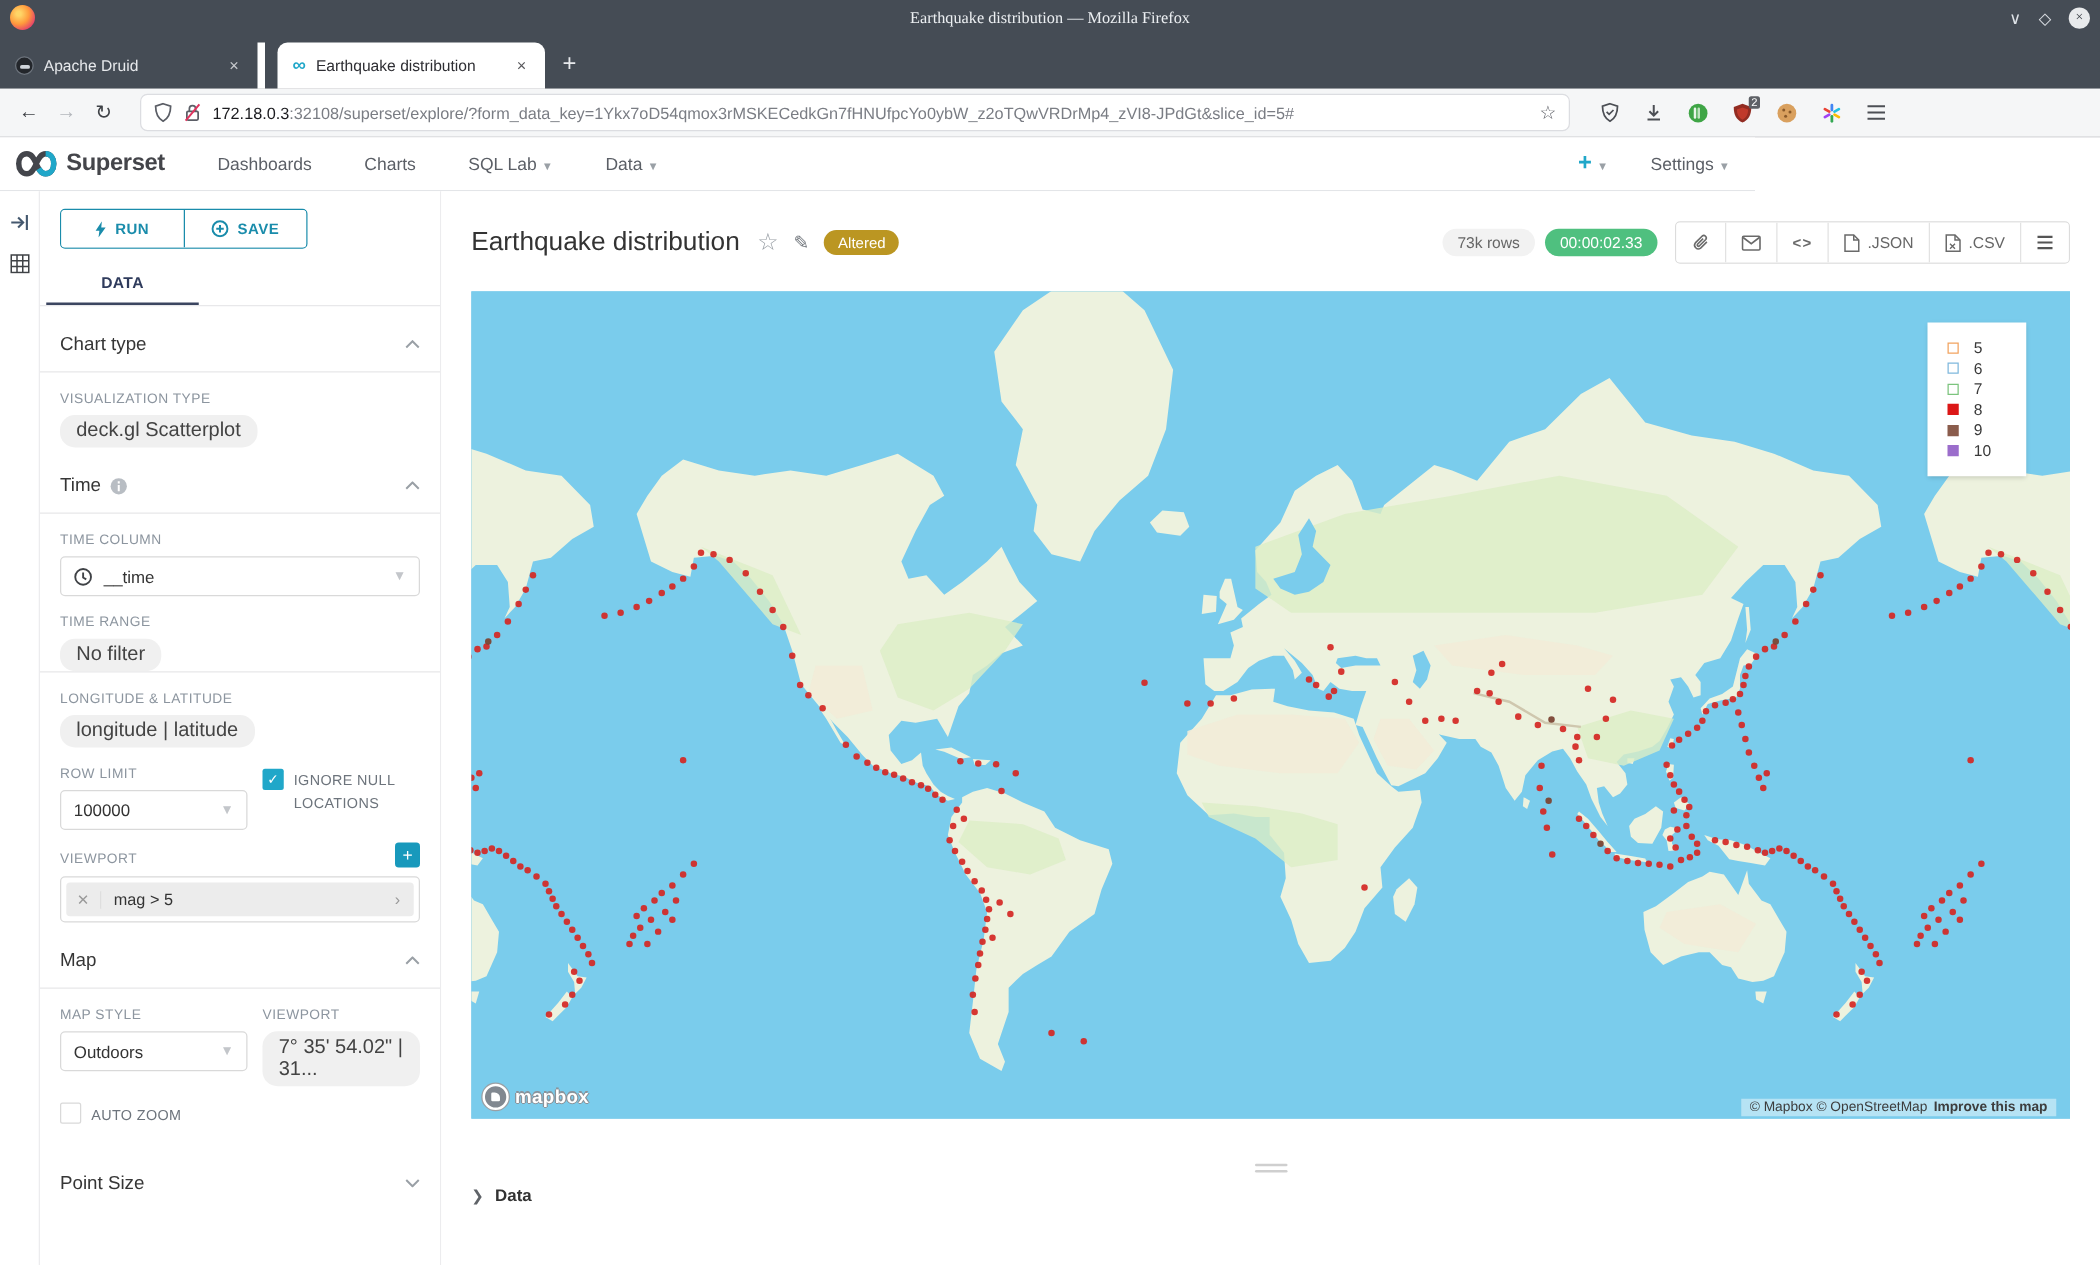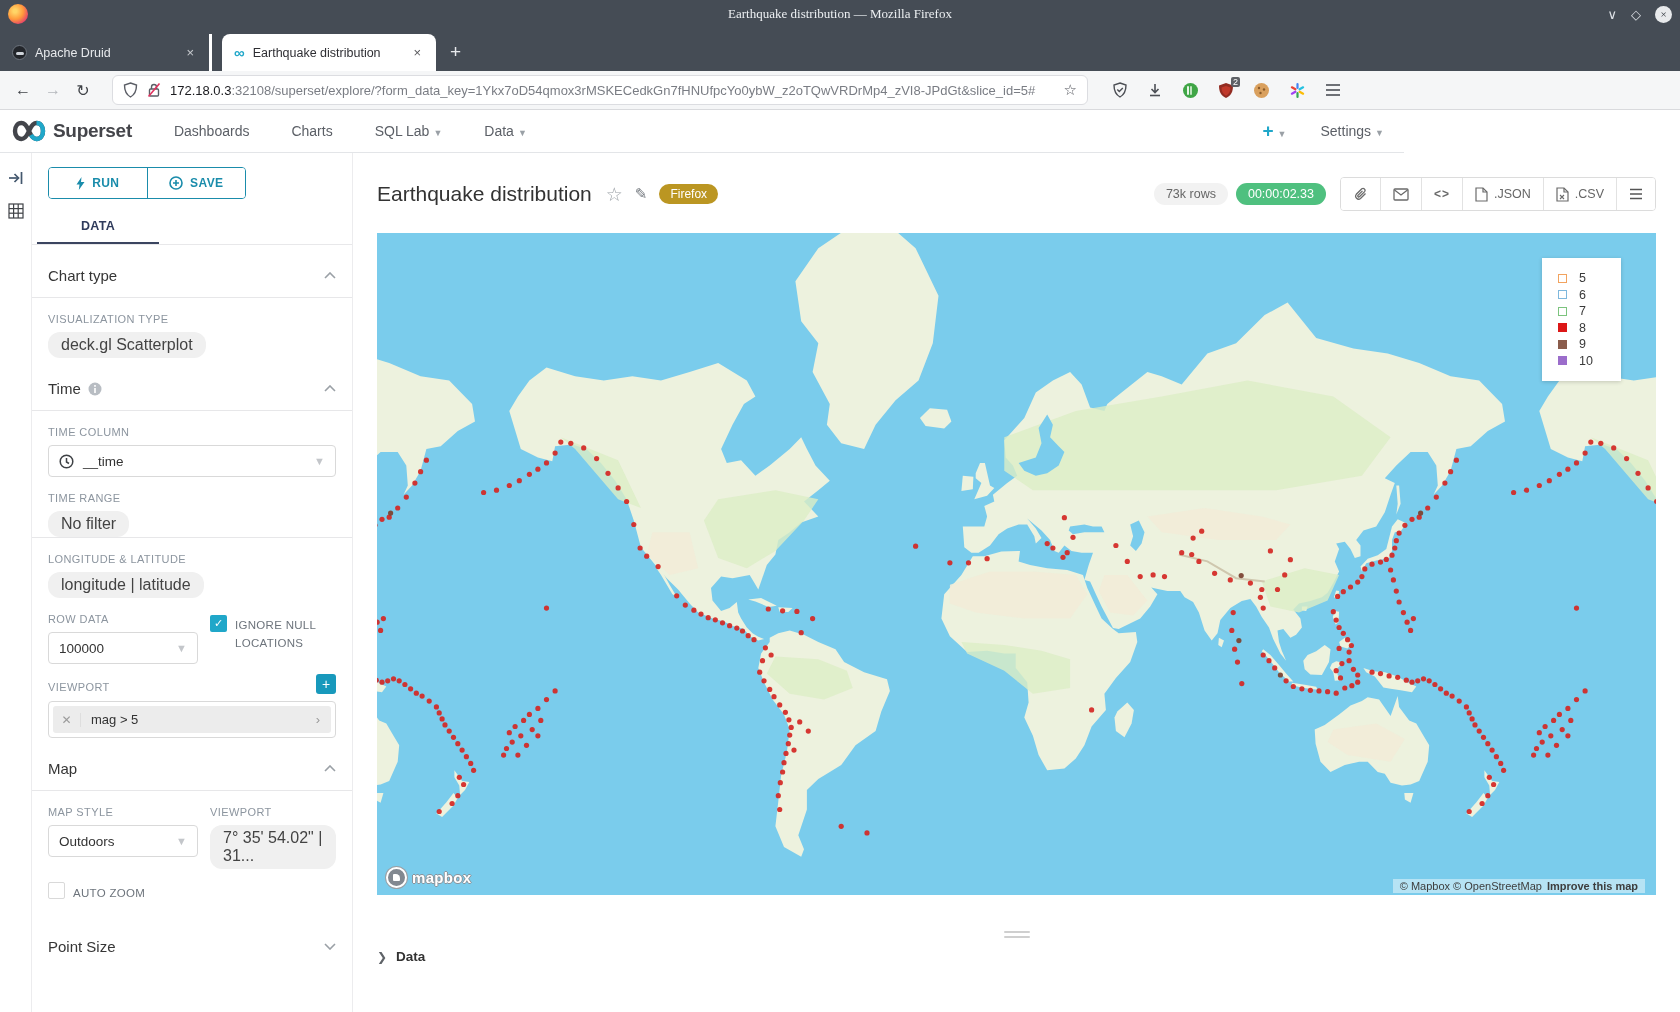--- a/index.html
+++ b/index.html
@@ -8,33 +8,33 @@
   
   .titlebar { position:absolute; left:0; top:0; width:1680px; height:28px; background:#454c55; display:flex; align-items:center;font-family:Liberation Serif, serif; }
   .ff-logo { width:20px; height:20px; border-radius:50%; margin-left:8px; background:radial-gradient(circle at 35% 35%, #ffd567 10%, #ff9a3c 45%, #e3396f 80%); }
   .win-title { position:absolute; left:0; right:0; text-align:center; color:#eceff2; font-size:13px; }
   .win-ctrls { position:absolute; right:8px; top:0; height:28px; display:flex; align-items:center; gap:14px; color:#dfe3e8; }
   .wc { font-size:13px; line-height:1; cursor:default; }
   .wc-close { width:17px; height:17px; border-radius:50%; background:#e8eaec; color:#3a3f46; font-size:11px; display:flex; align-items:center; justify-content:center; }
 
   .tabbar { position:absolute; left:0; top:28px; width:1680px; height:43px; background:#454c55; display:flex; align-items:flex-end; }
   .tab { height:37px; display:flex; align-items:center; padding:0 12px; font-size:12.5px; color:#e7e9ec; width:212px; position:relative; }
-  .tab.inactive { border-right:3px solid #ffffff; }
+  .tab.inactive { border-right:6px solid #ffffff; }
   .tab.active { background:#fff; color:#2e2e33; border-radius:8px 8px 0 0; margin-left:10px; width:214px; }
   .tab .tlabel { white-space:nowrap; overflow:hidden; text-overflow:ellipsis; flex:1; margin:0 8px; }
   .tab .tclose { font-size:13px; color:inherit; opacity:.8; padding:0 3px; }
   .druid-ic { width:15px; height:15px; border-radius:50%; background:#23262b; border:1px solid #6d747d; position:relative; flex:none; }
   .druid-ic::after { content:""; position:absolute; left:3px; top:6px; width:8px; height:3px; border-radius:2px; background:#cfd4da; }
   .ss-ic { color:#20a7c9; font-weight:bold; font-size:15px; flex:none; }
   .newtab { color:#e7e9ec; font-size:19px; margin-left:14px; padding-bottom:8px; }
 
   .urlbar { position:absolute; left:0; top:71px; width:1680px; height:39px; background:#f5f6f7; border-bottom:1px solid #d9dadd; display:flex; align-items:center; }
   .navbtn { width:30px; text-align:center; font-size:16px; color:#3f4247; }
   .navbtn.disabled { color:#b4b7bc; }
-  .urlfield { margin-left:14px; width:976px; height:30px; background:#fff; border:1px solid #dcdde1; border-radius:6px; display:flex; align-items:center; padding:0 10px; }
+  .urlfield { margin-left:14px; width:1144px; height:30px; background:#fff; border:1px solid #dcdde1; border-radius:6px; display:flex; align-items:center; padding:0 10px; }
   .urlfield .host { color:#1b1b1f; font-size:13px; }
   .urlfield .rest { color:#7a7d84; font-size:13px; white-space:nowrap; overflow:hidden; text-overflow:ellipsis; flex:1; }
   .ustar { color:#55575e; font-size:15px; margin-left:8px; }
   .uicon { margin-right:9px; display:flex; align-items:center; }
   .toolicons { display:flex; align-items:center; gap:19px; margin-left:24px; }
   .badge2 { position:absolute; right:-6px; top:-5px; background:#5d6066; color:#fff; font-size:9px; border-radius:2px; padding:0 2px; }
 
   
   .ssnav { position:absolute; left:0; top:110px; width:1404px; height:43px; background:#fff; border-bottom:1px solid #e3e5e8; display:flex; align-items:center; }
   .brand { display:flex; align-items:center; margin-left:12px; }
@@ -325,21 +325,21 @@
     </div>
     <div class="flabel">TIME RANGE</div>
     <span class="pill">No filter</span>
 
     <hr class="sec-hr">
     <div class="flabel">LONGITUDE &amp; LATITUDE</div>
     <span class="pill">longitude | latitude</span>
 
     <div class="row2">
       <div class="col-l">
-        <div class="flabel">ROW DATA</div>
+        <div class="flabel">ROW LIMIT</div>
         <div class="select">
           <span class="sval">100000</span>
           <span class="scaret">▼</span>
         </div>
       </div>
       <div class="col-r" style="margin-top:17px">
         <div class="chk">
           <span class="chkbox on">✓</span>
           <span class="chklabel">IGNORE NULL LOCATIONS</span>
         </div>
@@ -390,21 +390,21 @@
         </svg>
     </div>
   </div>
 </div>
 
 <div class="main">
   <div class="chead">
     <span class="ctitle">Earthquake distribution</span>
     <span class="cstar">☆</span>
     <span class="cedit">✎</span>
-    <span class="altered">Firefox</span>
+    <span class="altered">Altered</span>
     <div class="chead-right">
       <span class="rowspill">73k rows</span>
       <span class="timerpill">00:00:02.33</span>
       <div class="btngroup">
         <span class="gbtn">
           <svg class="ic" width="15" height="15" viewBox="0 0 15 15">
               <path d="M12.5 6.5 L7.5 11.5 a3 3 0 0 1-4.2-4.2 L8.8 1.8 a2 2 0 0 1 2.8 2.8 L6.4 9.8 a1 1 0 0 1-1.4-1.4 L9.5 3.9" fill="none" stroke="#6a6a6a" stroke-width="1.3"></path>
             </svg>
         </span>
         <span class="gbtn">

